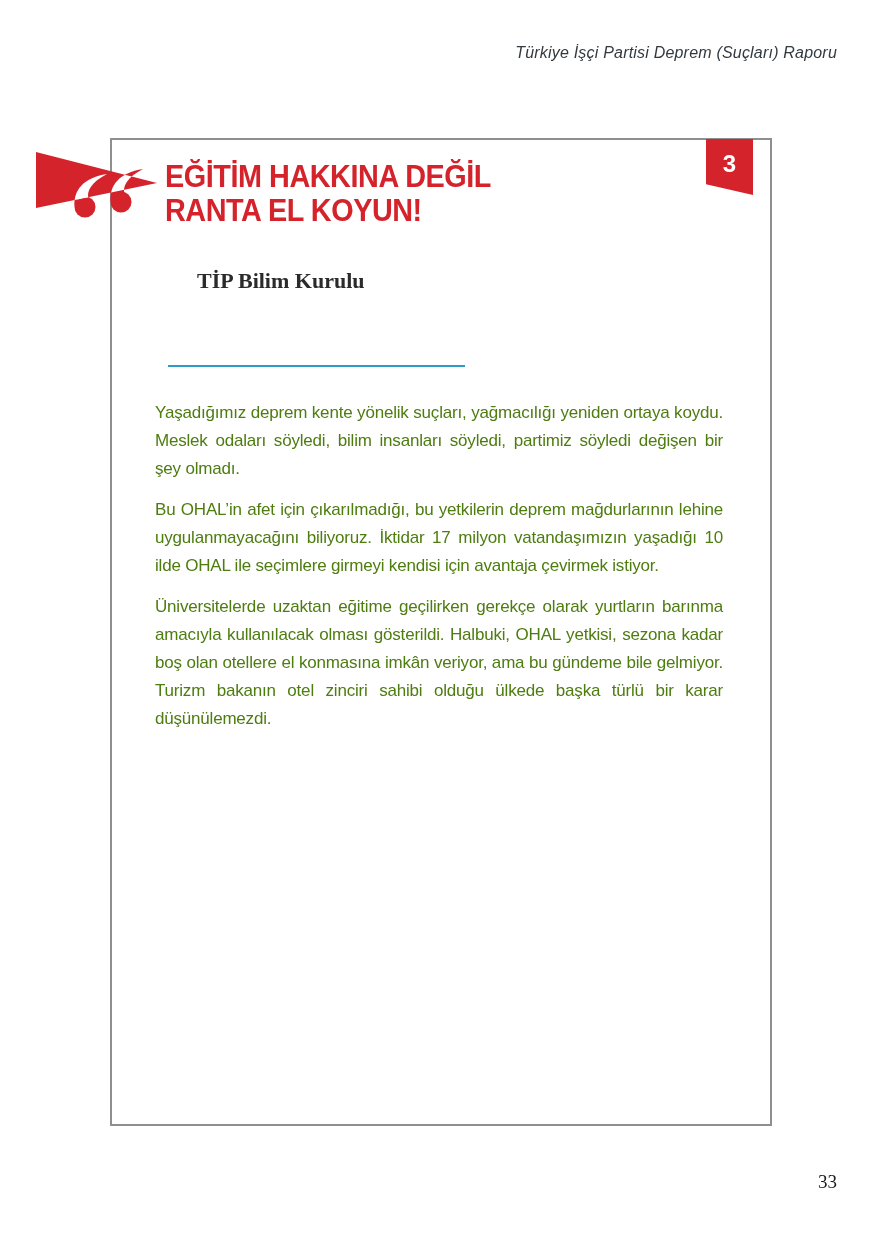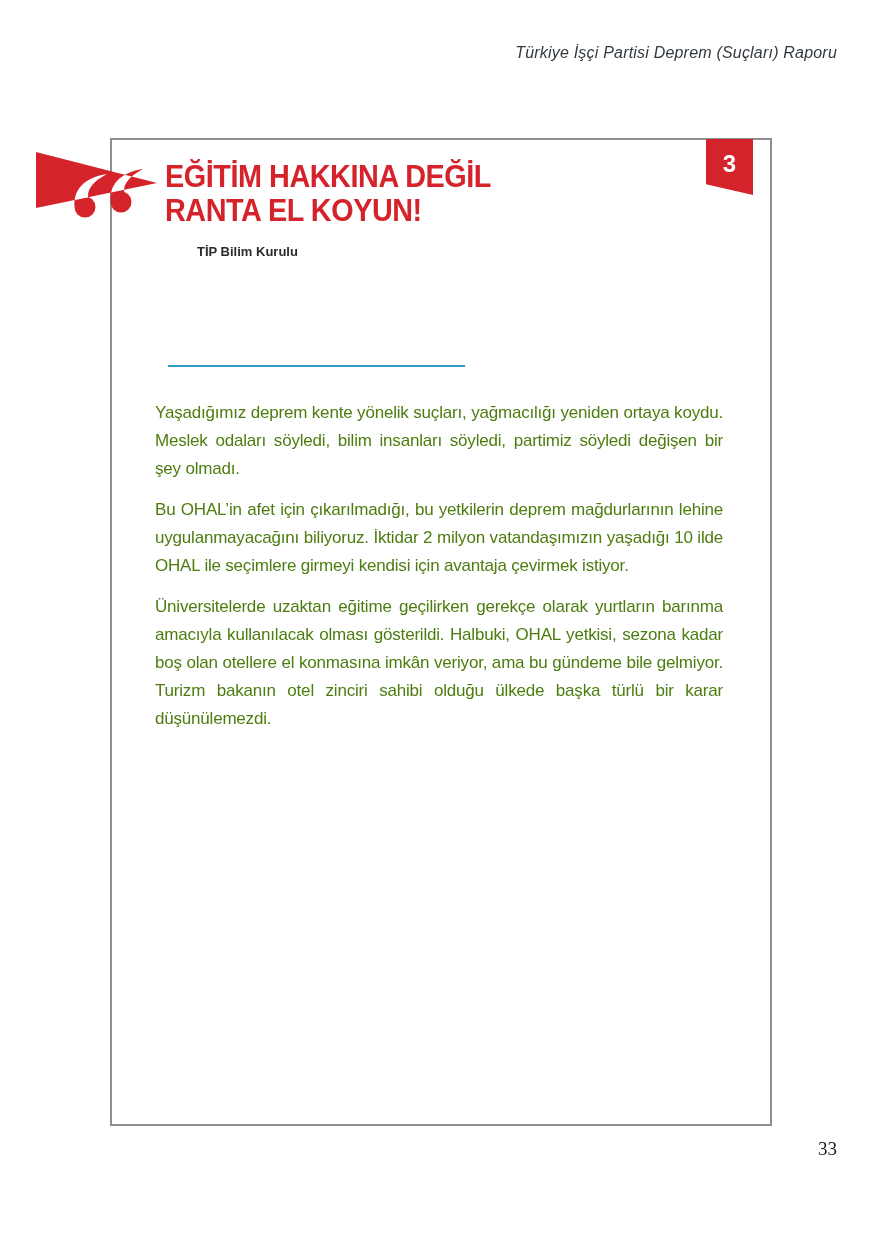--- a/index.html
+++ b/index.html
@@ -63,24 +63,24 @@
     line-height: 34px;
     letter-spacing: -0.5px;
     transform: scaleX(0.93);
     transform-origin: left top;
     white-space: nowrap;
     z-index: 2;
   }
 
   .section-subtitle {
     position: absolute;
-    left: 197px; top: 244px;
-    font-family: Liberation Sans, sans-serif;
+    left: 197px; top: 268px;
+    font-family: Liberation Serif, serif;
     font-weight: bold;
-    font-size: 13px;
+    font-size: 22px;
     color: #2b2b2b;
   }
 
   .divider-line {
     position: absolute;
     left: 168px; top: 365px;
     width: 297px; height: 2px;
     background: #2e9bc8;
   }
 
@@ -93,21 +93,21 @@
     font-size: 17px;
     line-height: 28px;
     letter-spacing: -0.2px;
     color: #4d7c0f;
     text-align: justify;
     margin-bottom: 13px;
   }
 
   .page-number {
     position: absolute;
-    right: 40px; top: 1138px;
+    right: 40px; top: 1171px;
     font-family: "Liberation Serif", serif;
     font-size: 19px;
     color: #1c1c1c;
   }
 </style>
 </head>
 <body>
 
 <div class="running-head">Türkiye İşçi Partisi Deprem (Suçları) Raporu</div>
 
@@ -145,17 +145,17 @@
   <div>EĞİTİM HAKKINA DEĞİL</div>
   <div>RANTA EL KOYUN!</div>
 </div>
 
 <div class="section-subtitle">TİP Bilim Kurulu</div>
 
 <div class="divider-line"></div>
 
 <div class="article">
   <p>Yaşadığımız deprem kente yönelik suçları, yağmacılığı yeniden ortaya koydu. Meslek odaları söyledi, bilim insanları söyledi, partimiz söyledi değişen bir şey olmadı.</p>
-  <p>Bu OHAL’in afet için çıkarılmadığı, bu yetkilerin deprem mağdurlarının lehine uygulanmayacağını biliyoruz. İktidar 2 milyon vatandaşımızın yaşadığı 10 ilde OHAL ile seçimlere girmeyi kendisi için avantaja çevirmek istiyor.</p>
+  <p>Bu OHAL’in afet için çıkarılmadığı, bu yetkilerin deprem mağdurlarının lehine uygulanmayacağını biliyoruz. İktidar 17 milyon vatandaşımızın yaşadığı 10 ilde OHAL ile seçimlere girmeyi kendisi için avantaja çevirmek istiyor.</p>
   <p>Üniversitelerde uzaktan eğitime geçilirken gerekçe olarak yurtların barınma amacıyla kullanılacak olması gösterildi. Halbuki, OHAL yetkisi, sezona kadar boş olan otellere el konmasına imkân veriyor, ama bu gündeme bile gelmiyor. Turizm bakanın otel zinciri sahibi olduğu ülkede başka türlü bir karar düşünülemezdi.</p>
 </div>
 
 <div class="page-number">33</div>
 
 </body></html>

